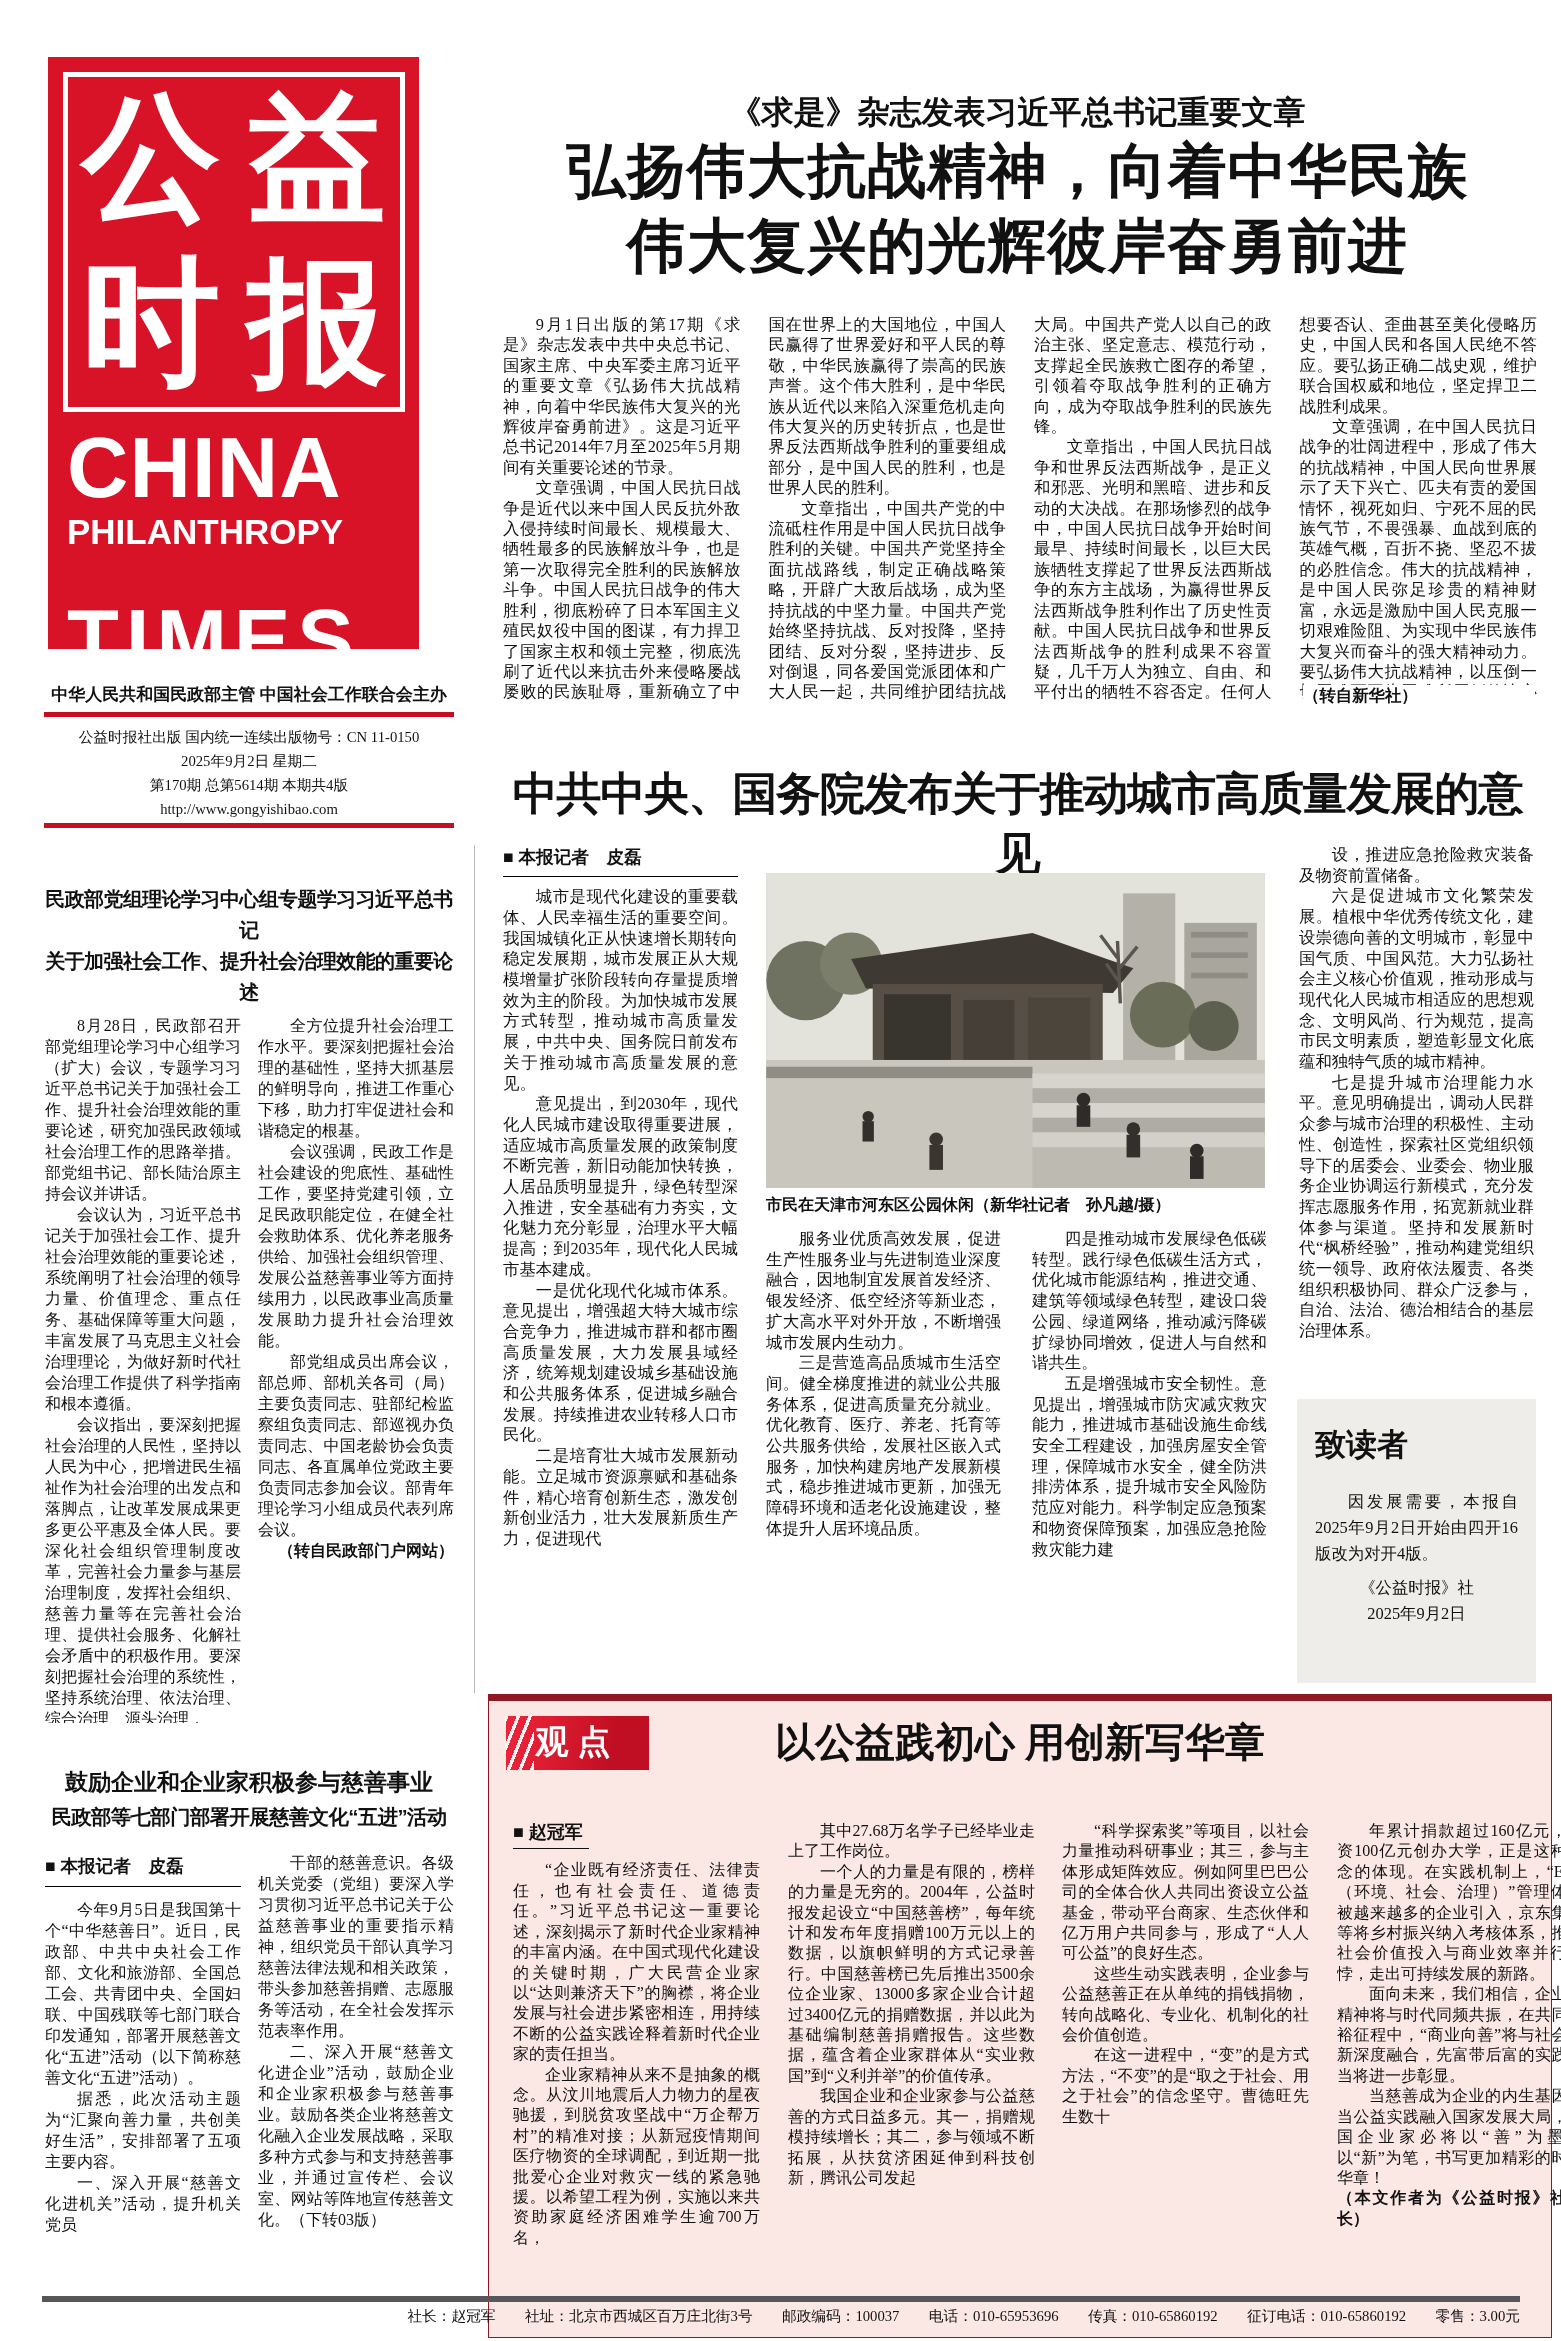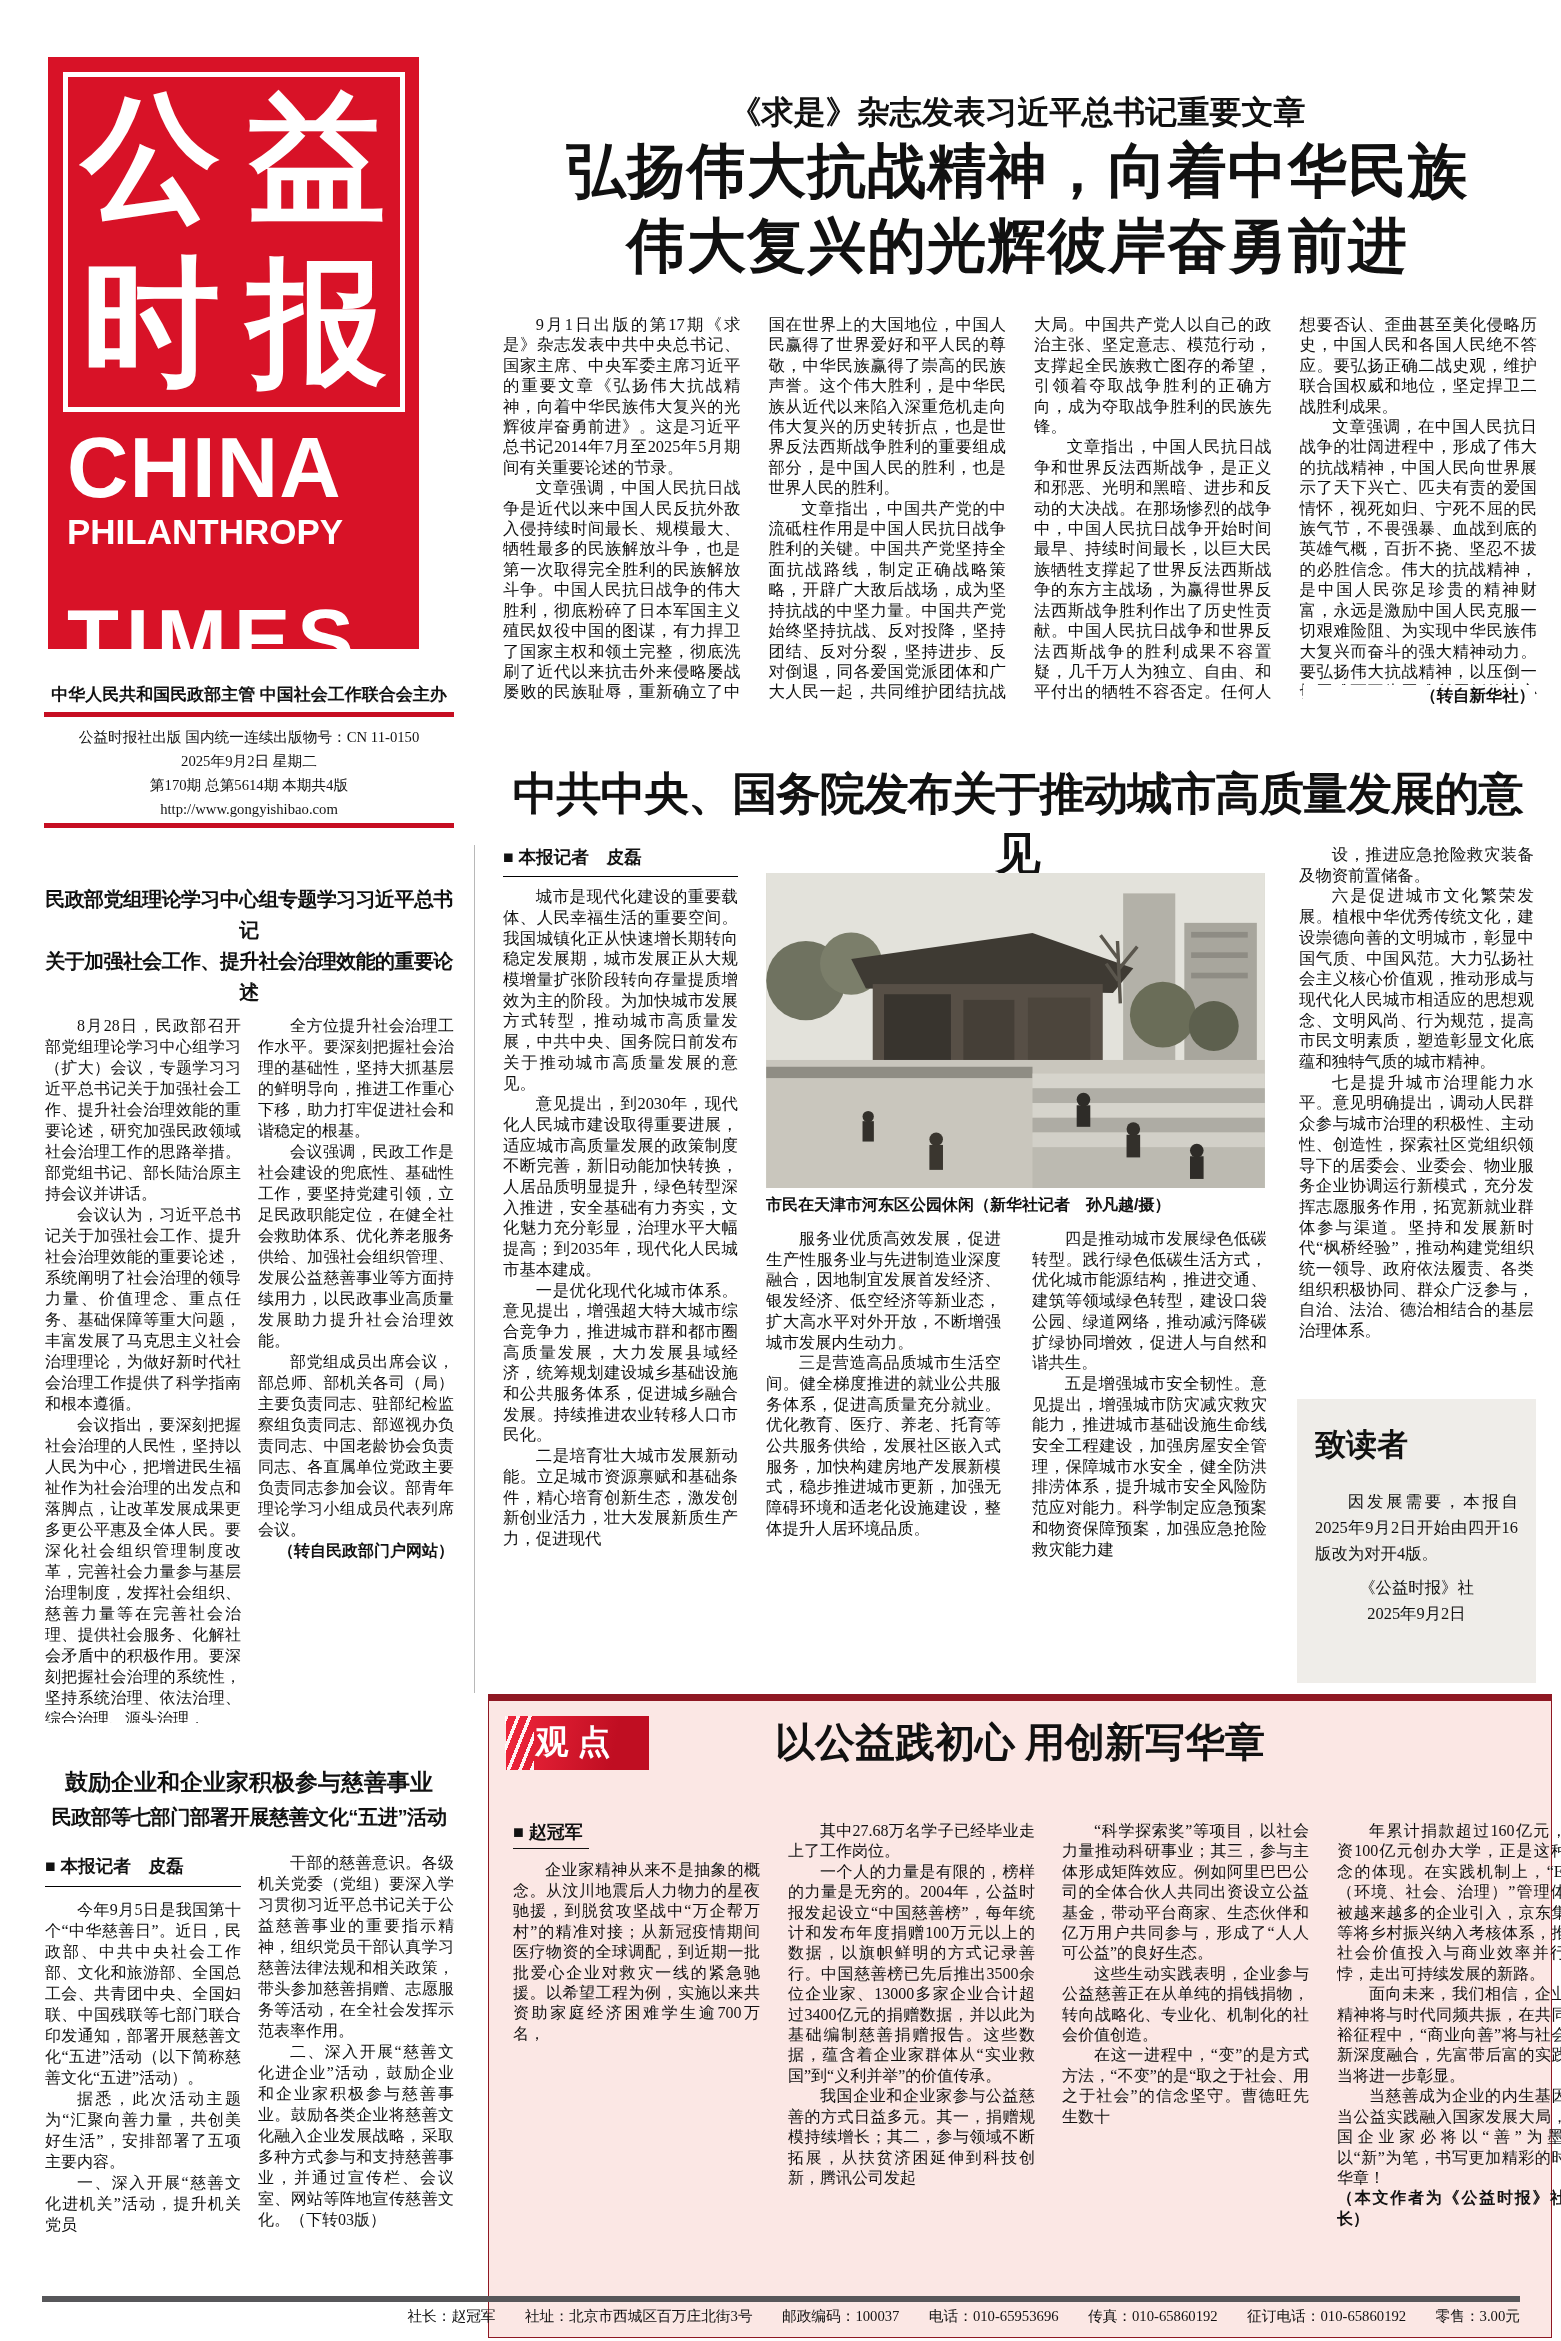--- a/index.html
+++ b/index.html
@@ -24,21 +24,21 @@
   #masthead-info{left:44px;top:725px;width:410px;text-align:center;font-size:14.7px;line-height:24px;}
   #rule-bottom{left:44px;top:823px;width:410px;}
 
   
   #lead-kicker{left:499px;top:91px;width:1037px;font-size:32px;font-weight:900;text-align:center;}
   #lead-headline{left:499px;top:134px;width:1037px;text-align:center;font-size:59px;line-height:75px;
                  font-weight:900;letter-spacing:1.1px;}
   #lead-body{left:503px;top:315px;width:1034px;height:392px;overflow:hidden;
              column-count:4;column-gap:28px;font-size:16.4px;line-height:20.4px;text-align:justify;}
   .body-text p{margin:0;text-indent:2em;}
-  #lead-att{left:1303px;top:685px;width:232px;text-align:right;font-weight:bold;font-size:16.4px;background:#fff;}
+  #lead-att{left:1303px;top:685px;width:232px;text-align:left;font-weight:bold;font-size:16.4px;background:#fff;}
 
   
   #city-headline{left:499px;top:764px;width:1037px;text-align:center;font-size:45px;font-weight:900;letter-spacing:-1.1px;}
   .byline{font-size:17.6px;font-weight:bold;padding:2.3px 0 8px 0;border-bottom:1.7px solid #000;margin-bottom:10.2px;}
   .col{font-size:16.4px;line-height:20.7px;text-align:justify;overflow:hidden;}
   #city-col1{left:503px;top:845px;width:235px;height:839px;}
   #city-photo{left:766px;top:873px;width:499px;height:315px;background:#cfcec8;}
   #city-caption{left:766px;top:1195px;width:499px;font-size:16px;font-weight:bold;}
   #city-col2{left:766px;top:1229px;width:235px;height:454px;}
   #city-col3{left:1032px;top:1229px;width:235px;height:454px;}
@@ -240,20 +240,21 @@
   <div class="abs" id="opinion-box">
     <div id="op-badge" class="sans">
       <span class="stripes"></span>
       <span>观点</span>
     </div>
     <div id="op-title">以公益践初心  用创新写华章</div>
 
     <div class="op-col body-text" id="op-col1">
       <div id="op-author" class="sans">■ 赵冠军</div>
       <div class="body-text">
+          <p>“企业既有经济责任、法律责任，也有社会责任、道德责任。”习近平总书记这一重要论述，深刻揭示了新时代企业家精神的丰富内涵。在中国式现代化建设的关键时期，广大民营企业家以“达则兼济天下”的胸襟，将企业发展与社会进步紧密相连，用持续不断的公益实践诠释着新时代企业家的责任担当。</p>
           <p>企业家精神从来不是抽象的概念。从汶川地震后人力物力的星夜驰援，到脱贫攻坚战中“万企帮万村”的精准对接；从新冠疫情期间医疗物资的全球调配，到近期一批批爱心企业对救灾一线的紧急驰援。以希望工程为例，实施以来共资助家庭经济困难学生逾700万名，</p>
         </div>
     </div>
     <div class="op-col body-text" id="op-col2">
         <p>其中27.68万名学子已经毕业走上了工作岗位。</p>
         <p>一个人的力量是有限的，榜样的力量是无穷的。2004年，公益时报发起设立“中国慈善榜”，每年统计和发布年度捐赠100万元以上的数据，以旗帜鲜明的方式记录善行。中国慈善榜已先后推出3500余位企业家、13000多家企业合计超过3400亿元的捐赠数据，并以此为基础编制慈善捐赠报告。这些数据，蕴含着企业家群体从“实业救国”到“义利并举”的价值传承。</p>
         <p>我国企业和企业家参与公益慈善的方式日益多元。其一，捐赠规模持续增长；其二，参与领域不断拓展，从扶贫济困延伸到科技创新，腾讯公司发起</p>
       </div>
     <div class="op-col body-text" id="op-col3">
         <p>“科学探索奖”等项目，以社会力量推动科研事业；其三，参与主体形成矩阵效应。例如阿里巴巴公司的全体合伙人共同出资设立公益基金，带动平台商家、生态伙伴和亿万用户共同参与，形成了“人人可公益”的良好生态。</p>

